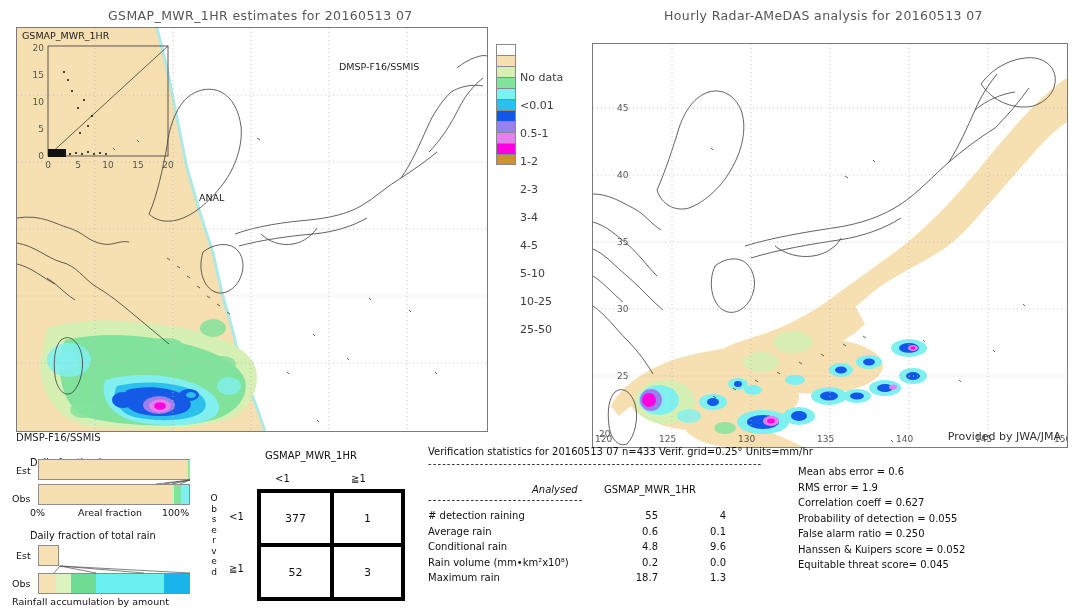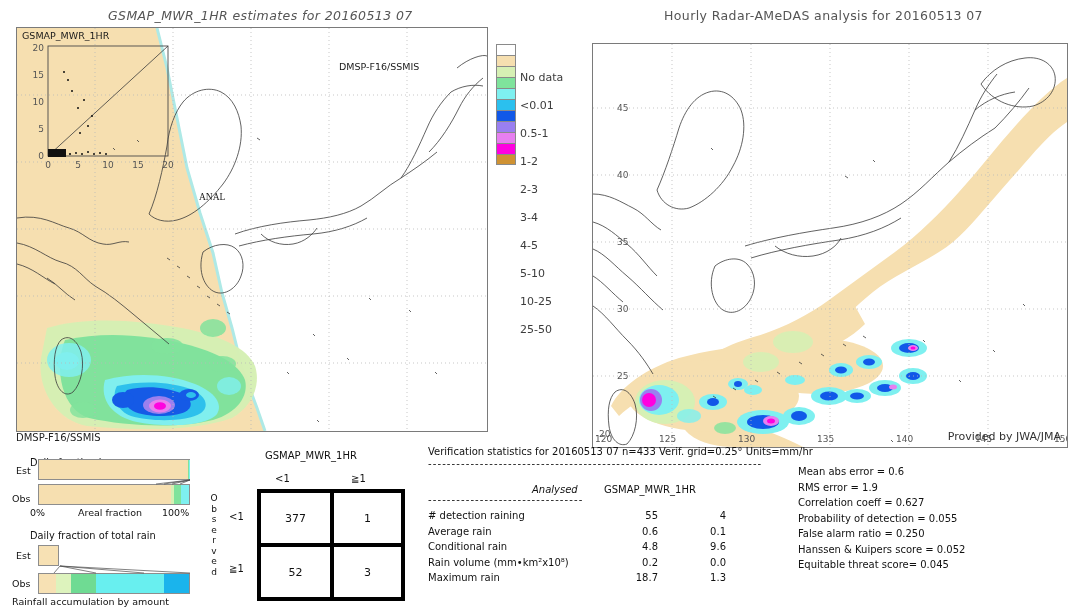--- a/index.html
+++ b/index.html
@@ -22,21 +22,21 @@
   .statline{font-size:10px;color:#111;white-space:nowrap;line-height:15.5px;}
   .dash{font-size:10px;color:#111;white-space:nowrap;letter-spacing:1.1px;}
   .barlab{font-size:9.5px;color:#111;}
   .bartitle{font-size:9.8px;color:#111;}
   .barframe{position:absolute;border:1px solid #8d8d8d;box-sizing:border-box;}
   .rowlbl{font-size:9px;color:#111;line-height:10.5px;text-align:center;}
 </style>
 </head>
 <body>
 
-<div class="abs ttl" style="left:108px;top:8px;font-style:italic;">GSMAP_MWR_1HR estimates for 20160513 07</div>
+<div class="abs ttl" style="left:108px;top:8px;">GSMAP_MWR_1HR estimates for 20160513 07</div>
 
 <div class="mapbox" style="left:16px;top:27px;width:470px;height:403px;">
 
   <svg width="470" height="403">
     <defs>
       <clipPath id="lclip">
           <rect x="0" y="0" width="470" height="403"></rect>
         </clipPath>
     </defs>
     <g clip-path="url(#lclip)">
@@ -165,21 +165,21 @@
           <circle cx="72" cy="86" r="1"></circle>
         <circle cx="58" cy="78" r="1"></circle>
           <circle cx="64" cy="70" r="1"></circle>
         <circle cx="52" cy="61" r="1"></circle>
           <circle cx="48" cy="50" r="1"></circle>
         <circle cx="44" cy="42" r="1"></circle>
       </g>
     </svg>
   </div>
 
-  <div class="abs tiny" style="left:182px;top:164px;font-size:9.5px;color:#1a1a1a;font-family:Liberation Serif, serif;">ANAL</div>
+  <div class="abs tiny" style="left:182px;top:164px;font-size:9.5px;color:#1a1a1a;">ANAL</div>
 
   <div class="abs tiny" style="left:322px;top:33px;font-size:9.5px;color:#1a1a1a;">DMSP-F16/SSMIS</div>
 </div>
 
 <div class="abs tiny2" style="left:16px;top:432px;font-size:10px;">DMSP-F16/SSMIS</div>
 
 <div class="abs cbar" style="left:496px;top:44px;">
   <div style="display:flex;align-items:flex-start;">
     <div id="cb-sw">
         <span class="sw" style="background: rgb(255, 255, 255);"></span>

